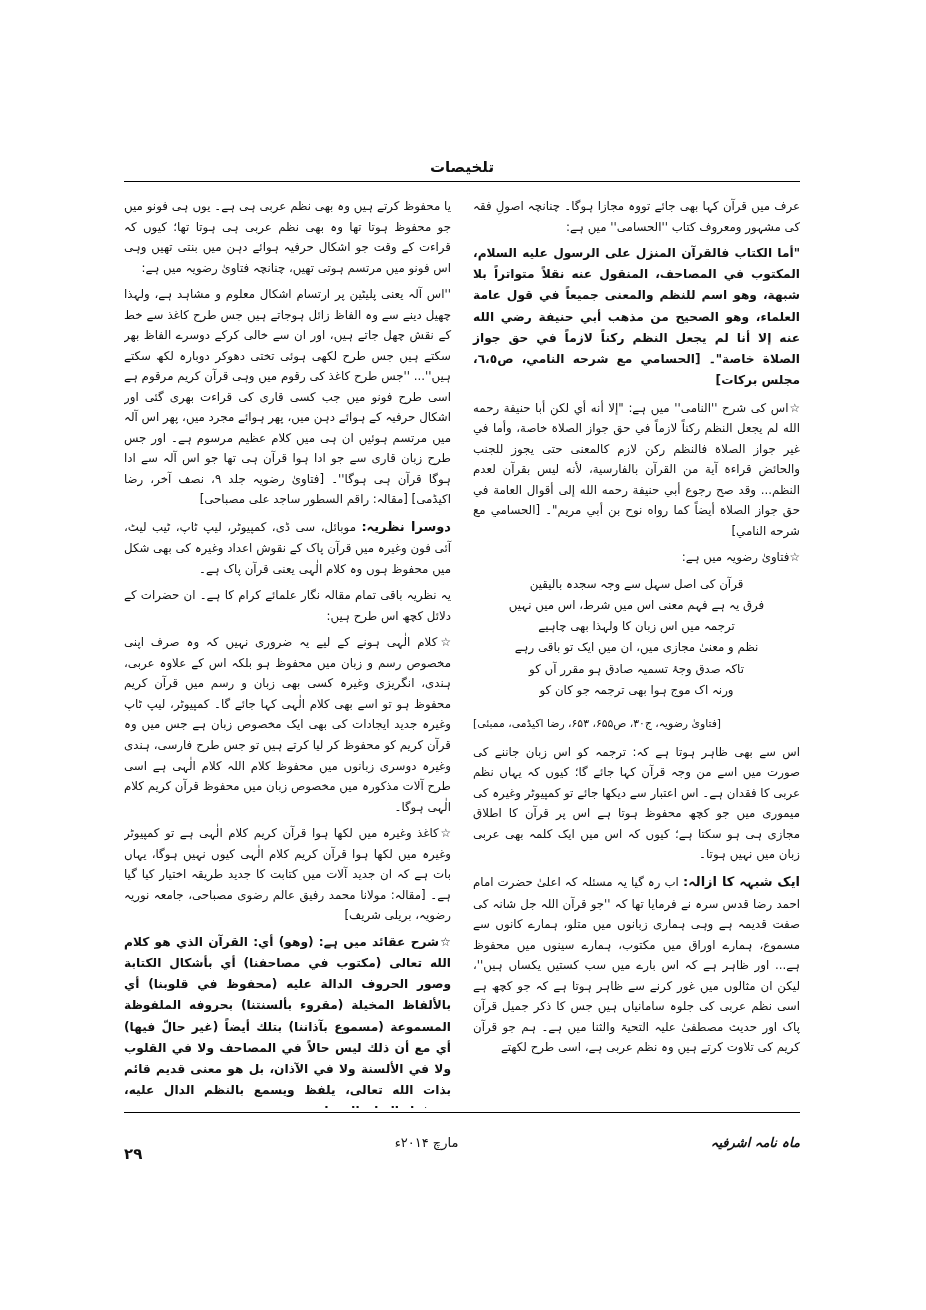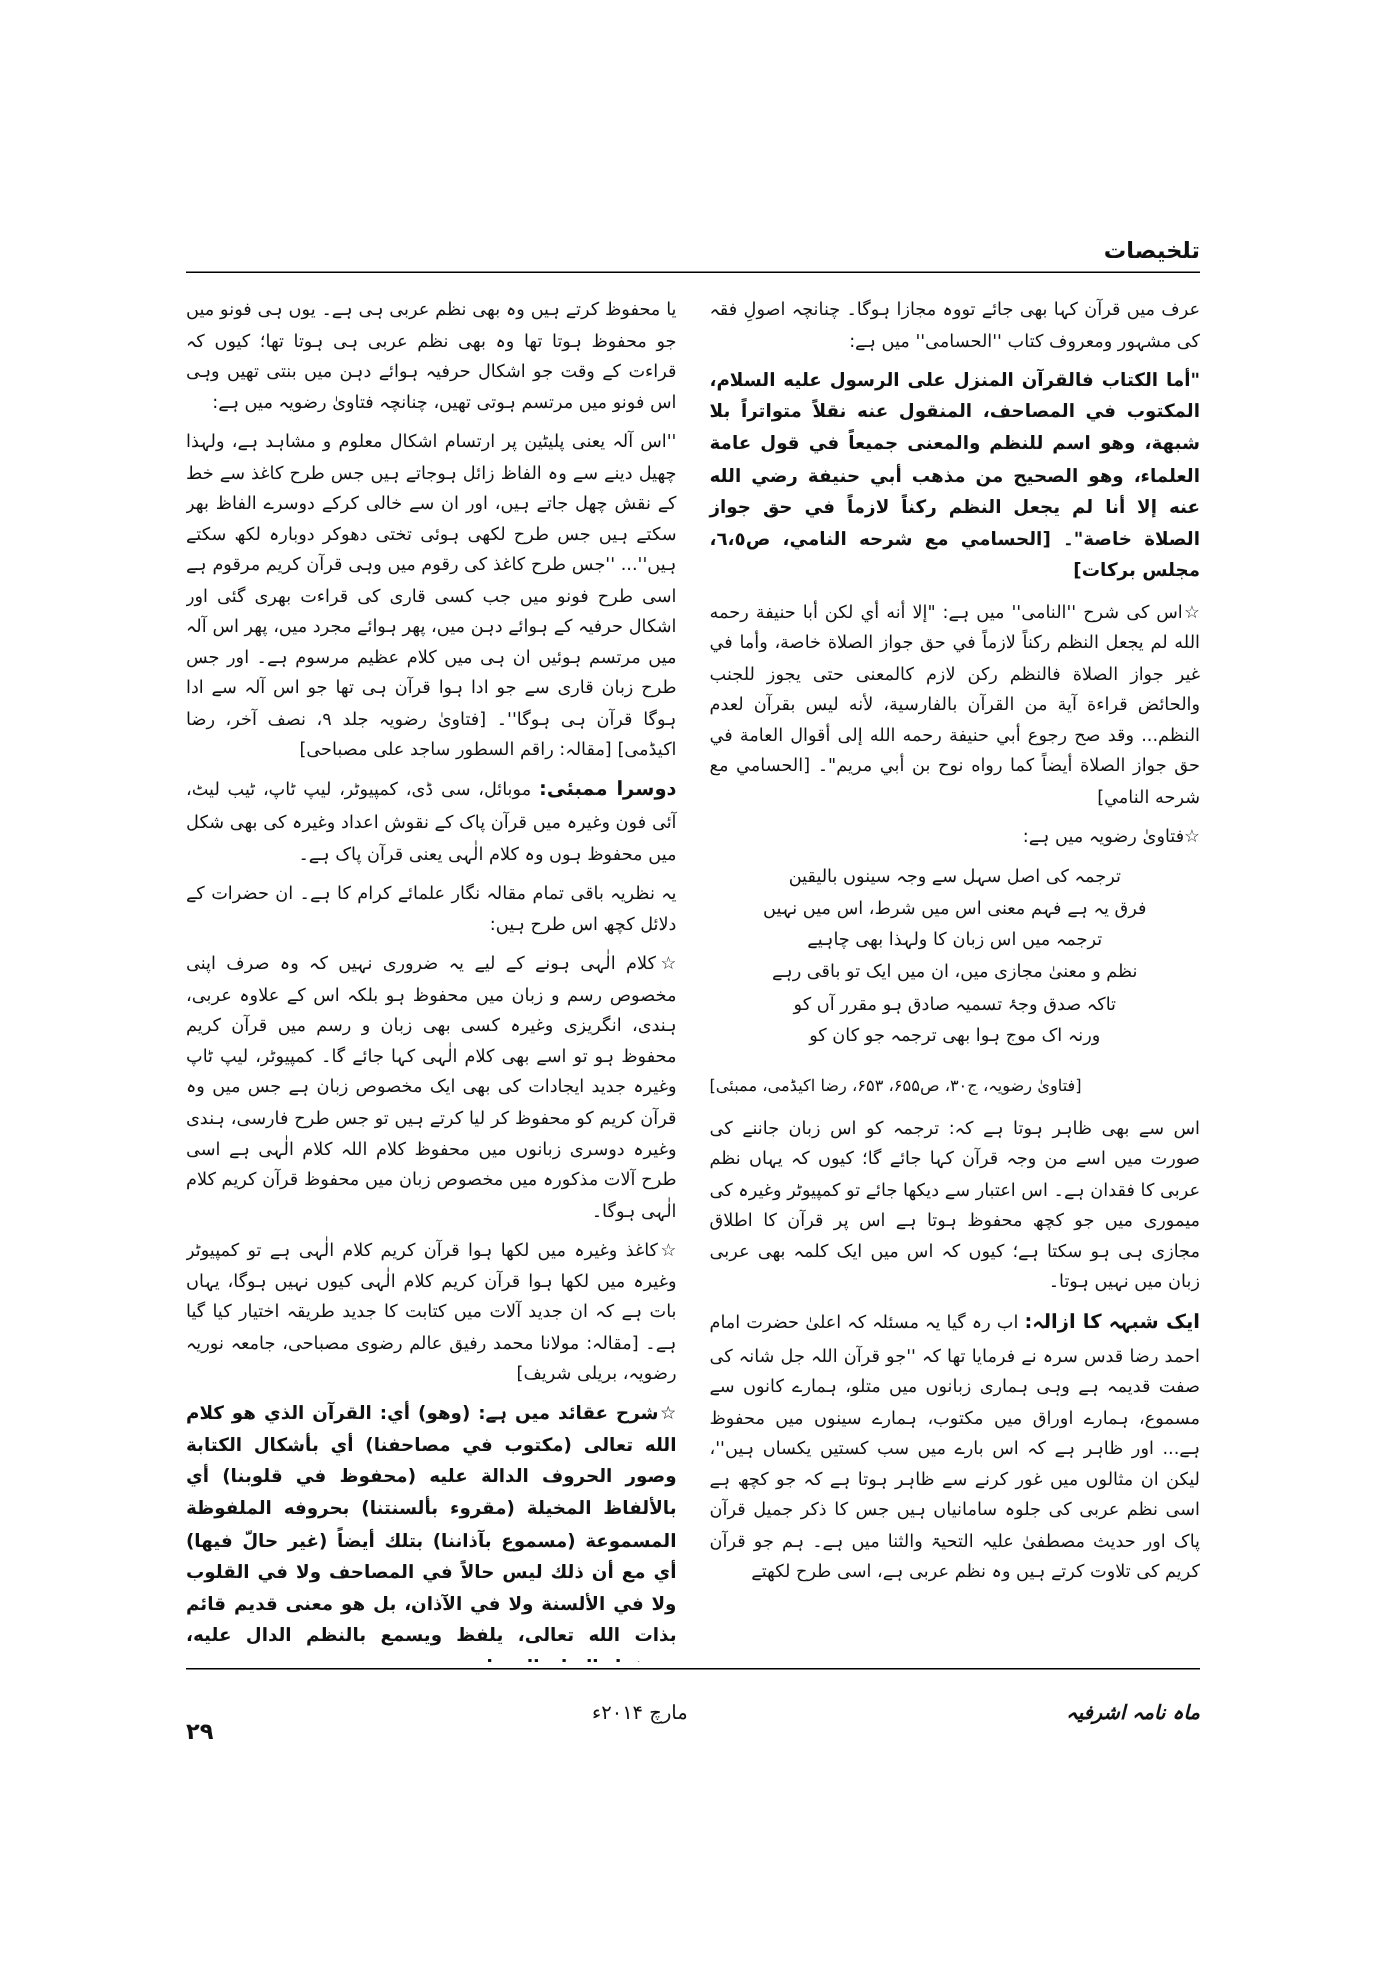--- a/index.html
+++ b/index.html
@@ -12,21 +12,21 @@
     color:#111;
     direction:rtl;
     overflow:hidden;
   }
   .content{
     position:absolute;
     top:158px;right:126px;
     width:676px;
   }
   .header-title{
-    text-align:right;
+    text-align:center;
     font-size:15px;
     font-weight:bold;
     letter-spacing:1px;
     padding-bottom:5px;
   }
   .rule{border-top:1.6px solid #000;height:0;}
   .cols{
     display:flex;
     gap:22px;
     margin-top:14px;
@@ -94,21 +94,21 @@
 
     <div class="cols">
 
       <div class="col">
         <p class="para">عرف میں قرآن کہا بھی جائے تووہ مجازا ہوگا۔ چنانچہ اصولِ فقہ کی مشہور ومعروف کتاب ''الحسامی'' میں ہے:</p>
         <p class="para arabic">"أما الكتاب فالقرآن المنزل على الرسول عليه السلام، المكتوب في المصاحف، المنقول عنه نقلاً متواتراً بلا شبهة، وهو اسم للنظم والمعنى جميعاً في قول عامة العلماء، وهو الصحيح من مذهب أبي حنيفة رضي الله عنه إلا أنا لم يجعل النظم ركناً لازماً في حق جواز الصلاة خاصة"۔ [الحسامي مع شرحه النامي، ص٦،٥، مجلس برکات]</p>
         <p class="para">☆اس کی شرح ''النامی'' میں ہے: "إلا أنه أي لكن أبا حنيفة رحمه الله لم يجعل النظم ركناً لازماً في حق جواز الصلاة خاصة، وأما في غير جواز الصلاة فالنظم ركن لازم كالمعنى حتى يجوز للجنب والحائض قراءة آية من القرآن بالفارسية، لأنه ليس بقرآن لعدم النظم... وقد صح رجوع أبي حنيفة رحمه الله إلى أقوال العامة في حق جواز الصلاة أيضاً كما رواه نوح بن أبي مريم"۔ [الحسامي مع شرحه النامي]</p>
         <p class="para">☆فتاویٰ رضویہ میں ہے:</p>
 
         <div>
-          <p class="verse-line">ترجمہ کی اصل سہل سے وجہ سینوں بالیقین</p>
+          <p class="verse-line">قرآن کی اصل سہل سے وجہ سجدہ بالیقین</p>
           <p class="verse-line">فرق یہ ہے فہم معنی اس میں شرط، اس میں نہیں</p>
           <p class="verse-line">ترجمہ میں اس زبان کا ولہذا بھی چاہیے</p>
           <p class="verse-line">نظم و معنیٰ مجازی میں، ان میں ایک تو باقی رہے</p>
           <p class="verse-line">تاکہ صدق وجۂ تسمیہ صادق ہو مقرر آں کو</p>
           <p class="verse-line">ورنہ اک موج ہوا بھی ترجمہ جو کان کو</p>
         </div>
 
         <p class="ref-line">[فتاویٰ رضویہ، ج۳۰، ص۶۵۵، ۶۵۳، رضا اکیڈمی، ممبئی]</p>
 
         <p class="para">اس سے بھی ظاہر ہوتا ہے کہ: ترجمہ کو اس زبان جاننے کی صورت میں اسے من وجہ قرآن کہا جائے گا؛ کیوں کہ یہاں نظم عربی کا فقدان ہے۔ اس اعتبار سے دیکھا جائے تو کمپیوٹر وغیرہ کی میموری میں جو کچھ محفوظ ہوتا ہے اس پر قرآن کا اطلاق مجازی ہی ہو سکتا ہے؛ کیوں کہ اس میں ایک کلمہ بھی عربی زبان میں نہیں ہوتا۔</p>
@@ -117,21 +117,21 @@
           <span class="heading-inline">ایک شبہہ کا ازالہ:</span>
           <span>اب رہ گیا یہ مسئلہ کہ اعلیٰ حضرت امام احمد رضا قدس سرہ نے فرمایا تھا کہ ''جو قرآن اللہ جل شانہ کی صفت قدیمہ ہے وہی ہماری زبانوں میں متلو، ہمارے کانوں سے مسموع، ہمارے اوراق میں مکتوب، ہمارے سینوں میں محفوظ ہے... اور ظاہر ہے کہ اس بارے میں سب کستیں یکساں ہیں''، لیکن ان مثالوں میں غور کرنے سے ظاہر ہوتا ہے کہ جو کچھ ہے اسی نظم عربی کی جلوہ سامانیاں ہیں جس کا ذکر جمیل قرآن پاک اور حدیث مصطفیٰ علیہ التحیۃ والثنا میں ہے۔ ہم جو قرآن کریم کی تلاوت کرتے ہیں وہ نظم عربی ہے، اسی طرح لکھتے</span>
         </p>
       </div>
 
       <div class="col">
         <p class="para">یا محفوظ کرتے ہیں وہ بھی نظم عربی ہی ہے۔ یوں ہی فونو میں جو محفوظ ہوتا تھا وہ بھی نظم عربی ہی ہوتا تھا؛ کیوں کہ قراءت کے وقت جو اشکال حرفیہ ہوائے دہن میں بنتی تھیں وہی اس فونو میں مرتسم ہوتی تھیں، چنانچہ فتاویٰ رضویہ میں ہے:</p>
         <p class="para">''اس آلہ یعنی پلیٹین پر ارتسام اشکال معلوم و مشاہد ہے، ولہذا چھیل دینے سے وہ الفاظ زائل ہوجاتے ہیں جس طرح کاغذ سے خط کے نقش چھل جاتے ہیں، اور ان سے خالی کرکے دوسرے الفاظ بھر سکتے ہیں جس طرح لکھی ہوئی تختی دھوکر دوبارہ لکھ سکتے ہیں''... ''جس طرح کاغذ کی رقوم میں وہی قرآن کریم مرقوم ہے اسی طرح فونو میں جب کسی قاری کی قراءت بھری گئی اور اشکال حرفیہ کے ہوائے دہن میں، پھر ہوائے مجرد میں، پھر اس آلہ میں مرتسم ہوئیں ان ہی میں کلام عظیم مرسوم ہے۔ اور جس طرح زبان قاری سے جو ادا ہوا قرآن ہی تھا جو اس آلہ سے ادا ہوگا قرآن ہی ہوگا''۔ [فتاویٰ رضویہ جلد ۹، نصف آخر، رضا اکیڈمی] [مقالہ: راقم السطور ساجد علی مصباحی]</p>
 
         <p class="para">
-          <span class="heading-inline">دوسرا ممبئی:</span>
+          <span class="heading-inline">دوسرا نظریہ:</span>
           <span>موبائل، سی ڈی، کمپیوٹر، لیپ ٹاپ، ٹیب لیٹ، آئی فون وغیرہ میں قرآن پاک کے نقوش اعداد وغیرہ کی بھی شکل میں محفوظ ہوں وہ کلام الٰہی یعنی قرآن پاک ہے۔</span>
         </p>
 
         <p class="para">یہ نظریہ باقی تمام مقالہ نگار علمائے کرام کا ہے۔ ان حضرات کے دلائل کچھ اس طرح ہیں:</p>
         <p class="para">☆کلام الٰہی ہونے کے لیے یہ ضروری نہیں کہ وہ صرف اپنی مخصوص رسم و زبان میں محفوظ ہو بلکہ اس کے علاوہ عربی، ہندی، انگریزی وغیرہ کسی بھی زبان و رسم میں قرآن کریم محفوظ ہو تو اسے بھی کلام الٰہی کہا جائے گا۔ کمپیوٹر، لیپ ٹاپ وغیرہ جدید ایجادات کی بھی ایک مخصوص زبان ہے جس میں وہ قرآن کریم کو محفوظ کر لیا کرتے ہیں تو جس طرح فارسی، ہندی وغیرہ دوسری زبانوں میں محفوظ کلام اللہ کلام الٰہی ہے اسی طرح آلات مذکورہ میں مخصوص زبان میں محفوظ قرآن کریم کلام الٰہی ہوگا۔</p>
         <p class="para">☆کاغذ وغیرہ میں لکھا ہوا قرآن کریم کلام الٰہی ہے تو کمپیوٹر وغیرہ میں لکھا ہوا قرآن کریم کلام الٰہی کیوں نہیں ہوگا، یہاں بات ہے کہ ان جدید آلات میں کتابت کا جدید طریقہ اختیار کیا گیا ہے۔ [مقالہ: مولانا محمد رفیق عالم رضوی مصباحی، جامعہ نوریہ رضویہ، بریلی شریف]</p>
         <p class="para arabic">☆شرح عقائد میں ہے: (وهو) أي: القرآن الذي هو كلام الله تعالى (مكتوب في مصاحفنا) أي بأشكال الكتابة وصور الحروف الدالة عليه (محفوظ في قلوبنا) أي بالألفاظ المخيلة (مقروء بألسنتنا) بحروفه الملفوظة المسموعة (مسموع بآذاننا) بتلك أيضاً (غير حالّ فيها) أي مع أن ذلك ليس حالاً في المصاحف ولا في القلوب ولا في الألسنة ولا في الآذان، بل هو معنى قديم قائم بذات الله تعالى، يلفظ ويسمع بالنظم الدال عليه، ويحفظ بالنظم المخيل</p>
       </div>
 
     </div>

